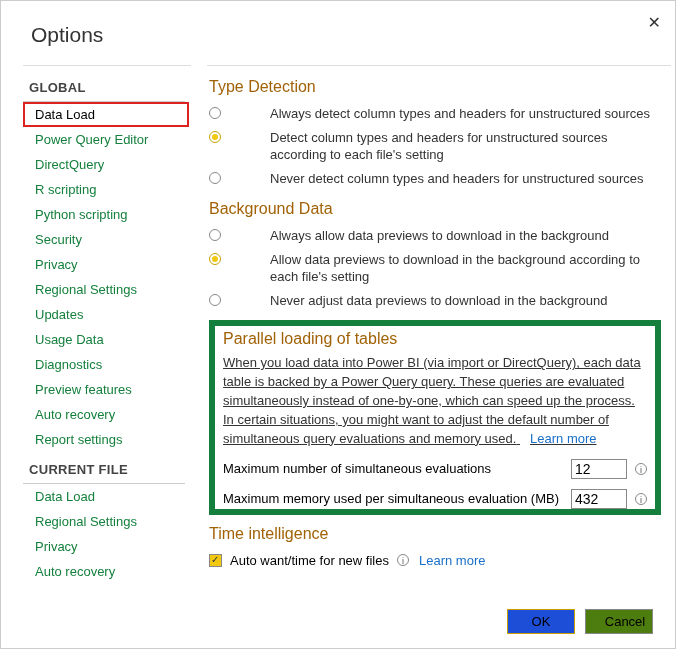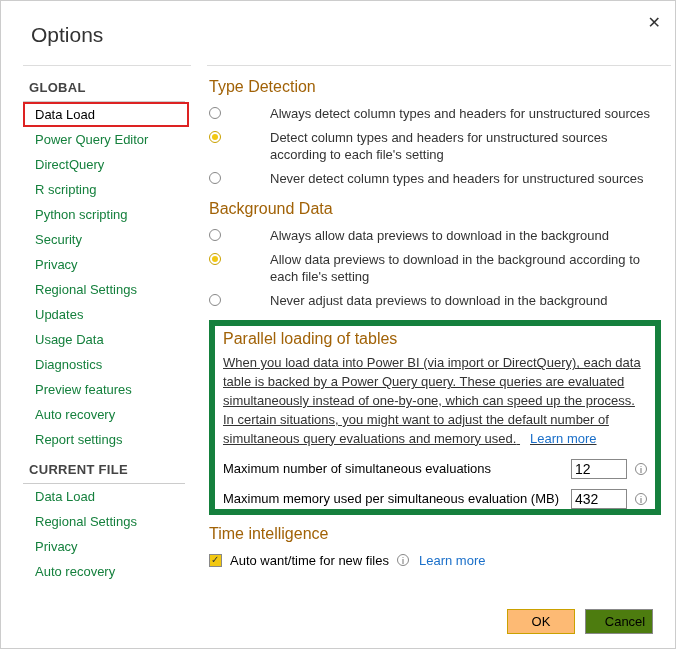--- a/index.html
+++ b/index.html
@@ -31,21 +31,21 @@
   .desc a.link, a.link { color: #1a6fc9; text-decoration: none; cursor:pointer; margin-left: 10px; }
   .field-row { display: flex; align-items: center; font-size: 13px; margin-top: 10px; }
   .field-row .lbl { flex: 1; }
   .field-row input { width: 56px; font-size: 14px; padding: 1px 3px; border: 1px solid #888; }
   .info { width:12px; height:12px; border:1px solid #888; border-radius:50%; margin-left:8px; font-size:9px; line-height:12px; text-align:center; color:#555; }
   .chk-row { display:flex; align-items:center; font-size:13px; padding:4px 0; }
   .chk { width:13px; height:13px; border:1px solid #888; margin-right:8px; position:relative; background:#f2c811; }
   .chk::after { content:"✓"; font-size:10px; position:absolute; left:1px; top:-1px; color:#333; }
   .footer { position:absolute; bottom:14px; right:22px; display:flex; gap:10px; }
   .btn { min-width:68px; padding:4px 0; font-size:13px; text-align:center; border:1px solid #888; cursor:pointer; }
-  .btn.primary { background:#fdba74; border-color:#caa100; }
+  .btn.primary { background:#1d4ed8; border-color:#caa100; }
   .btn.secondary { background:#4d7c0f;padding-left:12px; }
 </style>
 </head>
 <body>
 
 <div class="close-x">✕</div>
 <div class="title">Options</div>
 
 <div class="body">
   <div class="sidebar">

